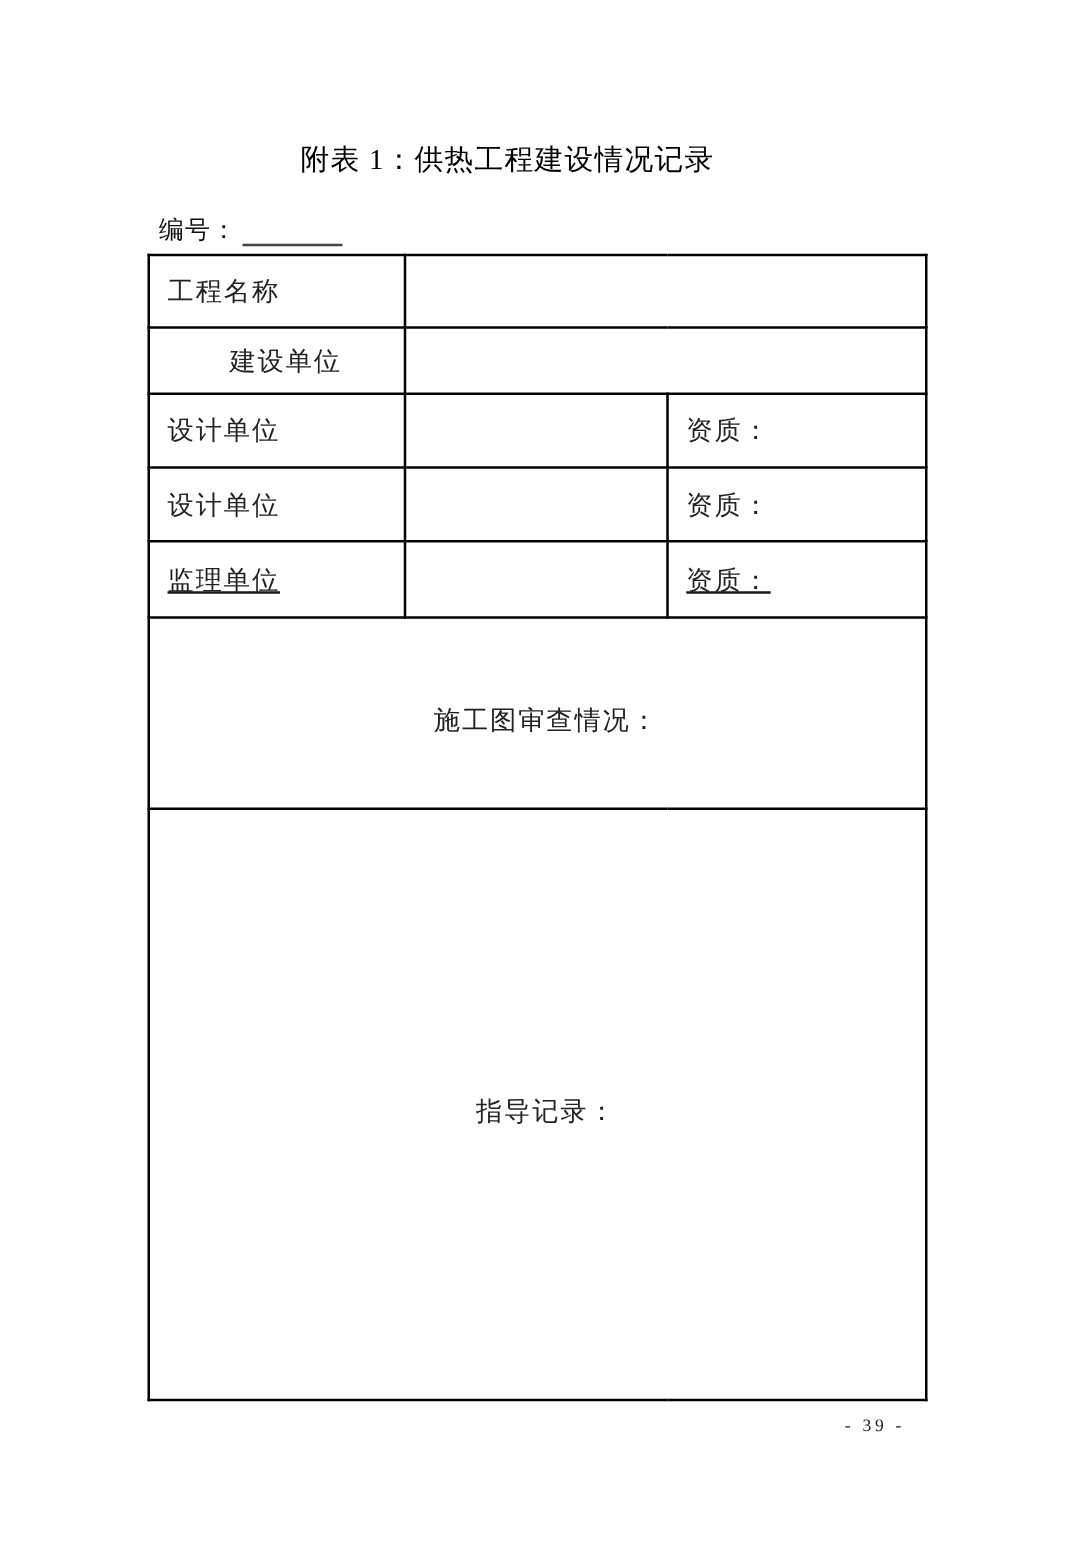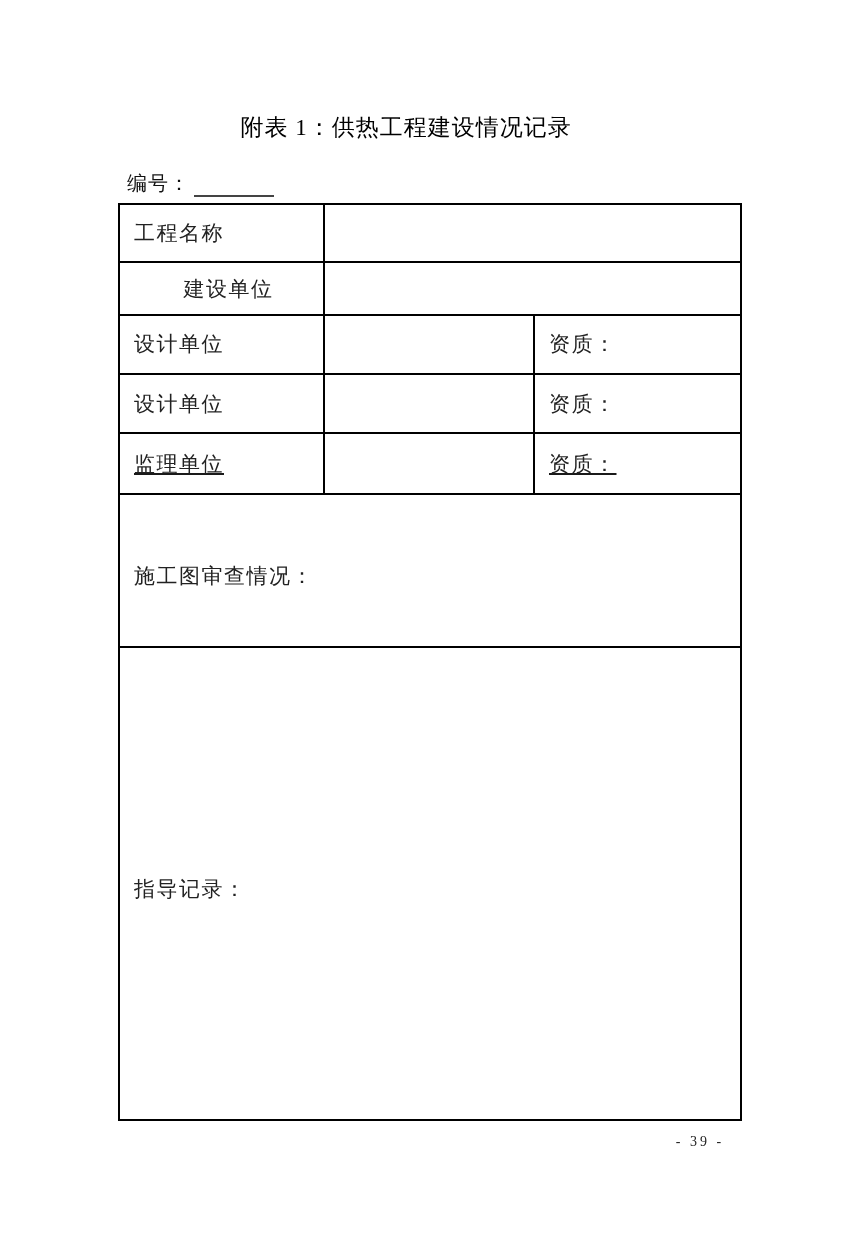--- a/index.html
+++ b/index.html
@@ -48,20 +48,21 @@
     color: #222;
     padding-left: 14px;
     vertical-align: middle;
   }
   td.cell-label { }
   td.cell-value { }
   td.cell-qual { }
   td.cell-full {
     vertical-align: top;
     padding-top: 12px;
+    text-align: center;
   }
   .page-number {
     position: absolute;
     top: 1134px; left: 660px;
     width: 80px;
     text-align: center;
     font-size: 14px;
     letter-spacing: 3px;
     color: #222;
   }

